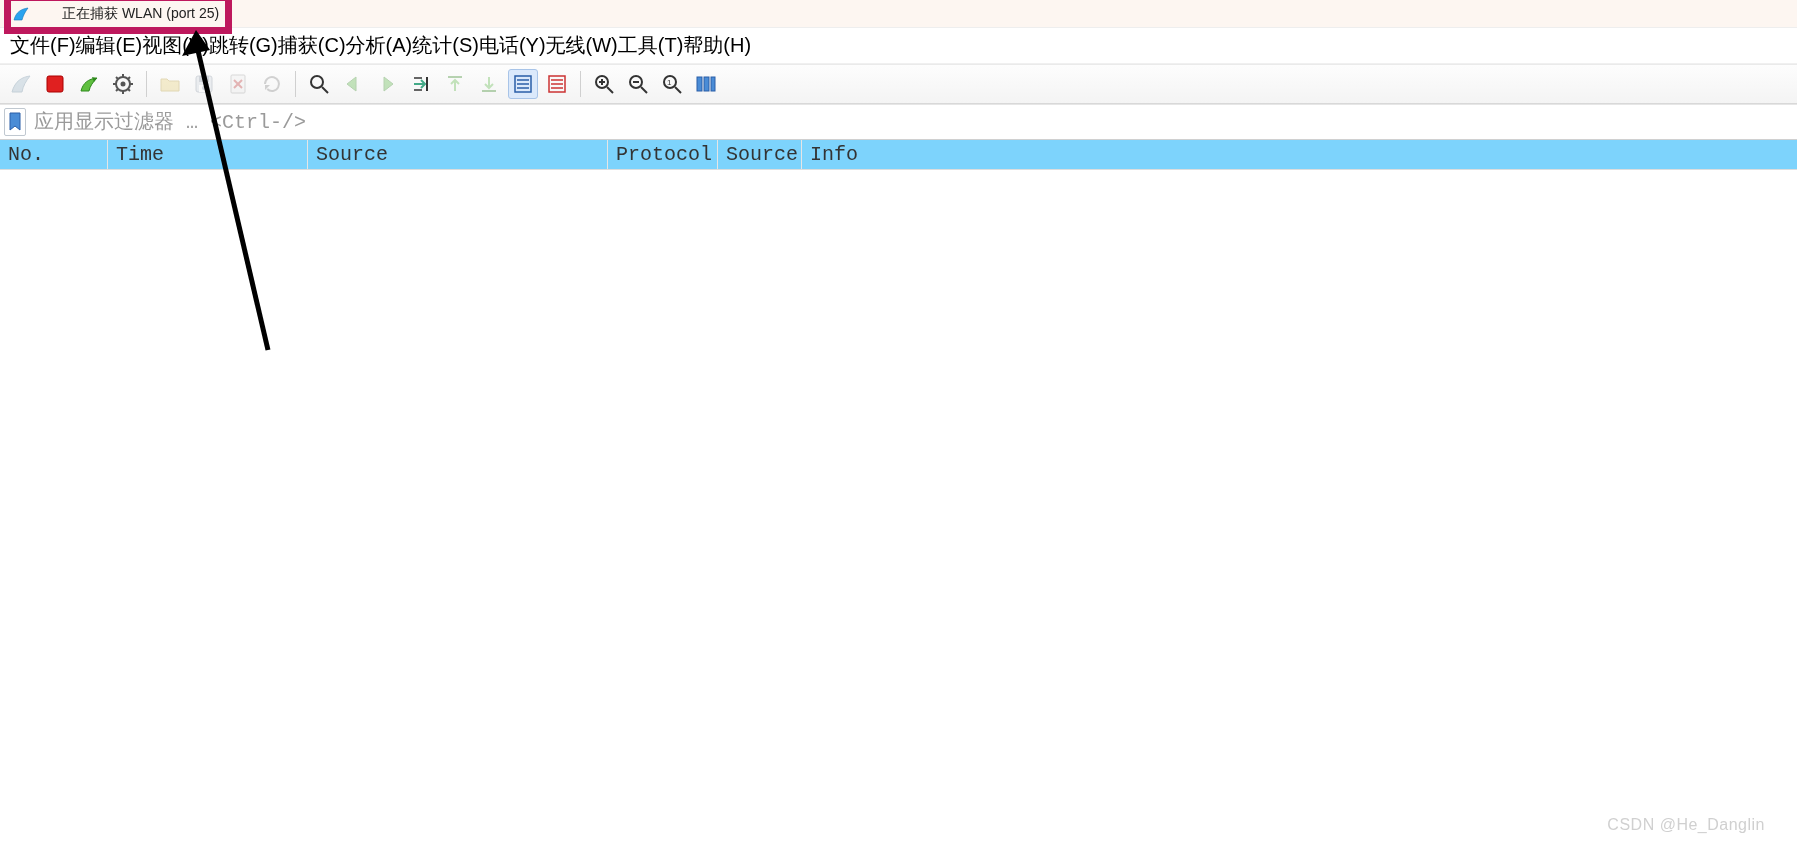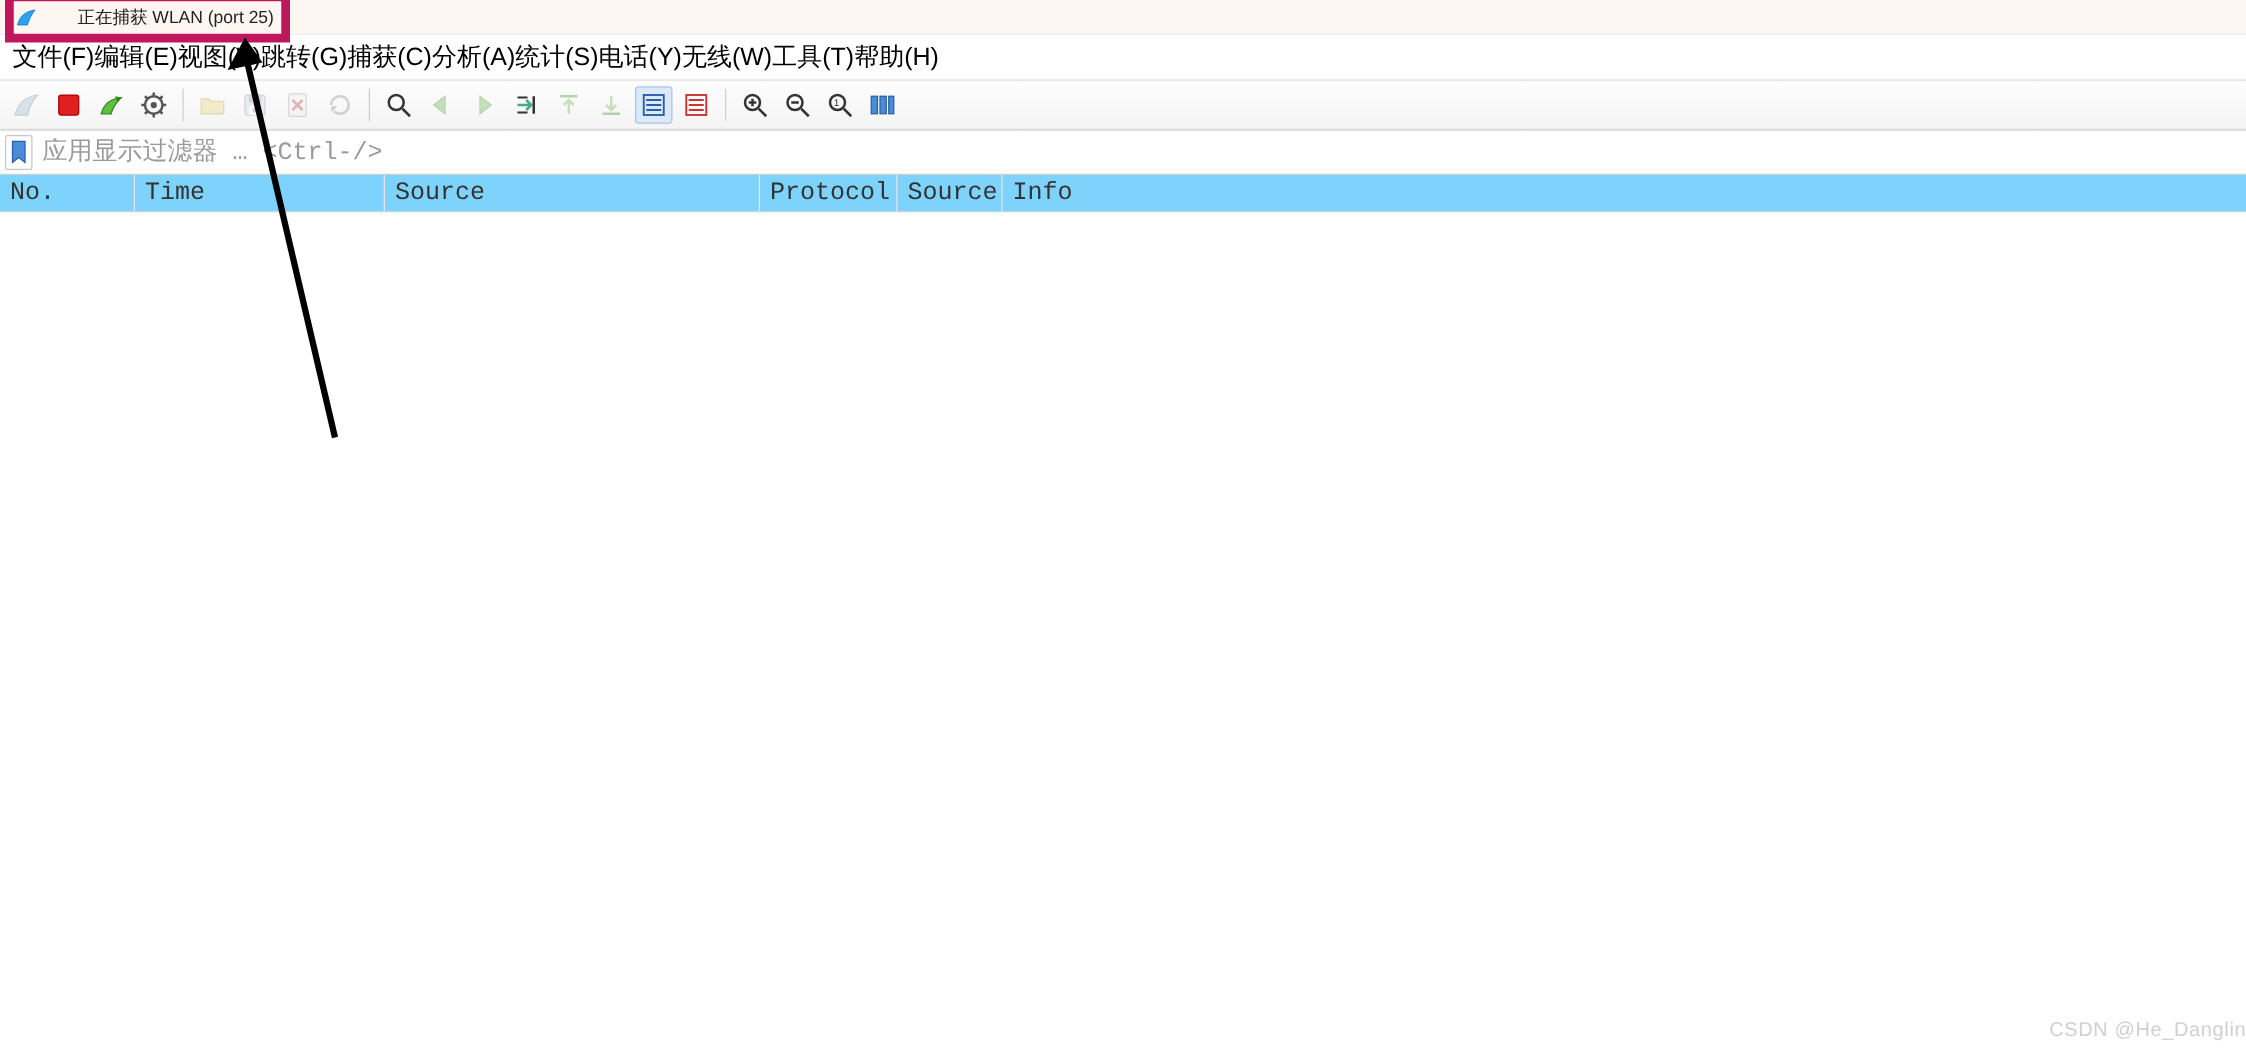--- a/index.html
+++ b/index.html
@@ -33,21 +33,21 @@
   .col { border-right: 1px solid #e5e5e5; padding: 3px 8px; display:flex; align-items:center; }
   .col:last-child { border-right: none; flex:1; }
 
   
   .packet-area { position: relative; background: #fff; height: calc(844px - 28px - 36px - 40px - 36px - 30px); }
 
   
   .arrow-svg { position: absolute; left: 178px; top: 30px; width: 120px; height: 330px; pointer-events: none; }
 
   
-  .watermark { position: absolute; right: 0; bottom: 10px; font-size: 16px; color: #d0d0d0; font-family: Arial, sans-serif; letter-spacing: 0.5px; }
+  .watermark { position: absolute; right: 32px; bottom: 10px; font-size: 16px; color: #d0d0d0; font-family: Arial, sans-serif; letter-spacing: 0.5px; }
 </style>
 </head>
 <body>
 
 <div class="title-bar">
   <span class="title-highlight">
     <svg class="title-shark" viewBox="0 0 16 16">
       <path d="M1 14 C3 6 8 3 15 2 C12 6 10 10 9 14 Z" fill="#2aa3ef" stroke="#1077b8" stroke-width="0.6"></path>
     </svg>
     <span class="title-text">正在捕获 WLAN (port 25)</span>

